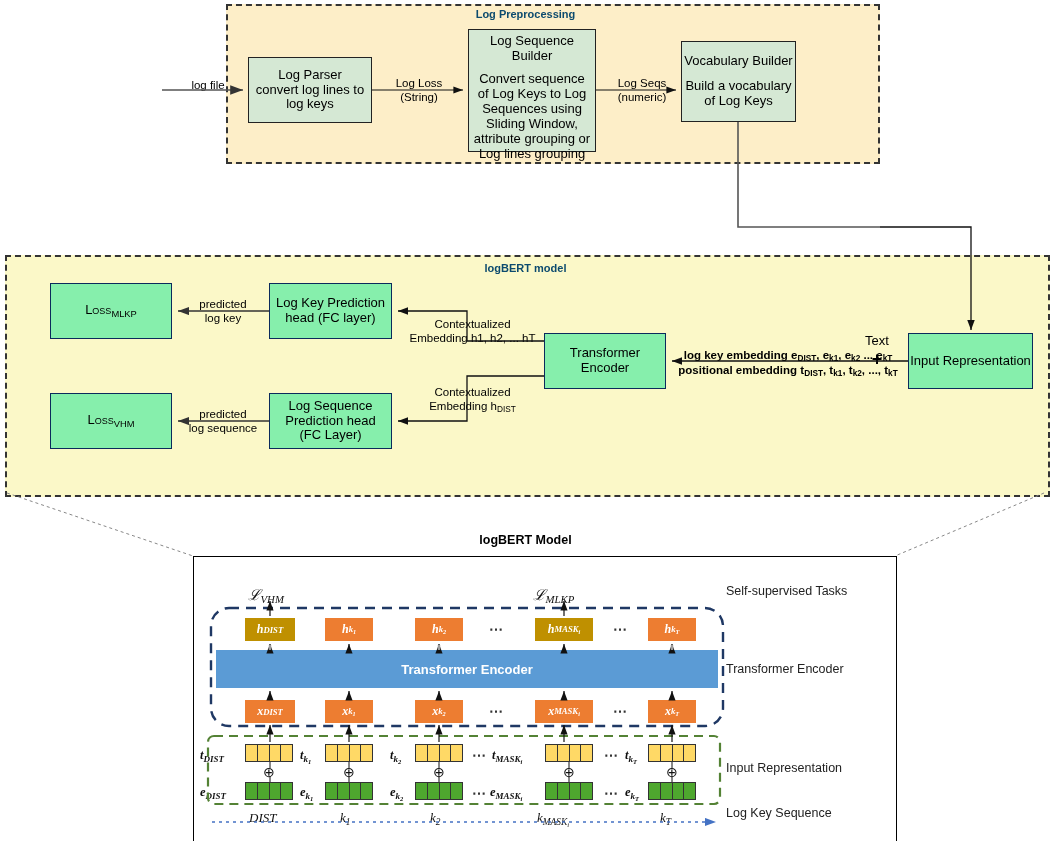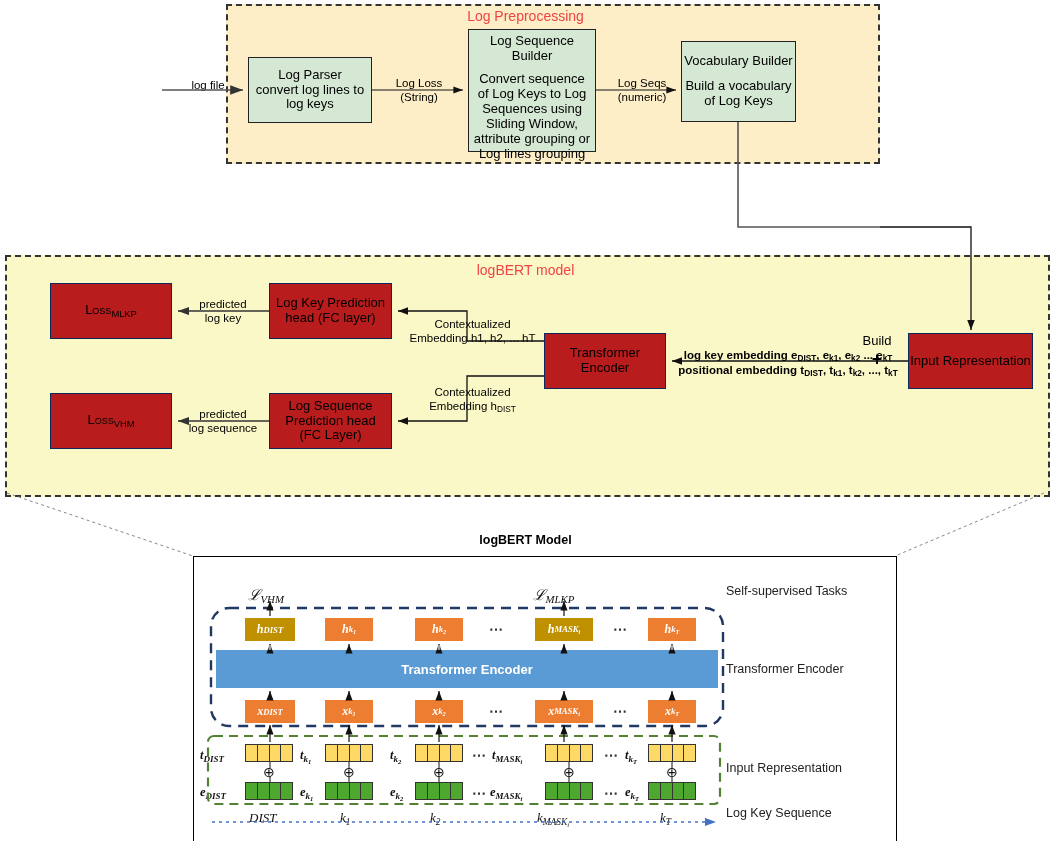--- a/index.html
+++ b/index.html
@@ -4,26 +4,26 @@
 <style>
   html,body{margin:0;padding:0;background:#ffffff;}
   body{width:1051px;height:841px;position:relative;font-family:"Liberation Sans",sans-serif;}
   #stage{position:relative;width:1051px;height:841px;overflow:hidden;}
   svg.layer{position:absolute;left:0;top:0;width:1051px;height:841px;overflow:visible;pointer-events:none;}
 
   
   .box{position:absolute;box-sizing:border-box;display:flex;align-items:center;justify-content:center;
        text-align:center;line-height:1.15;}
   .green-box{background:#d5e8d4;border:1px solid #222;color:#000;font-size:13px;}
-  .blue-box{background:#b91c1c;border:1px solid #0b2a5b;color:#000;font-size:13px;}
+  .blue-box{background:#86efac;border:1px solid #0b2a5b;color:#000;font-size:13px;}
 
   
   .region-pre{position:absolute;border:2px dashed #333;background:#fdeec8;}
   .region-bert{position:absolute;border:2px dashed #333;background:#fbf8c8;}
-  .region-title{position:absolute;font-size:14px;color:#ef4444;}
+  .region-title{position:absolute;font-size:11px;color:#0c4a6e;font-weight:bold;}
 
   
   .lbl{position:absolute;font-size:11.5px;color:#000;text-align:center;line-height:1.2;white-space:nowrap;}
   .lbl-b{font-weight:bold;}
 
   sub{font-size:0.72em;vertical-align:-0.28em;}
   .sc{font-variant:small-caps;}
 
   
   .detail-frame{position:absolute;border:1.5px solid #000;background:#fff;}
@@ -121,21 +121,21 @@
   <div class="lbl" style="left:405px;top:386px;width:135px;">
     <div>Contextualized</div>
     <div><span>Embedding h</span><sub>DIST</sub></div>
   </div>
 
   <div class="lbl lbl-b" style="left:673px;top:349px;width:230px;text-align:center;">
     <div>log key embedding e<sub>DIST</sub>, e<sub>k1</sub>, e<sub>k2</sub> ... e<sub>kT</sub></div>
     <div>positional embedding t<sub>DIST</sub>, t<sub>k1</sub>, t<sub>k2</sub>, ..., t<sub>kT</sub></div>
   </div>
 
-  <div class="lbl" style="left:857px;top:333px;width:40px;font-size:13px;">Build</div>
+  <div class="lbl" style="left:857px;top:333px;width:40px;font-size:13px;">Text</div>
   <div class="lbl lbl-b" style="left:866px;top:349px;width:22px;font-size:18px;">+</div>
 
   <div class="detail-title" style="left:0;top:533px;width:1051px;text-align:center;">logBERT Model</div>
   <div class="detail-frame" style="left:193px;top:556px;width:702px;height:284px;"></div>
 
   <div class="rowlabel" style="left:726px;top:584px;">Self-supervised Tasks</div>
   <div class="rowlabel" style="left:726px;top:662px;">Transformer Encoder</div>
   <div class="rowlabel" style="left:726px;top:761px;">Input Representation</div>
   <div class="rowlabel" style="left:726px;top:806px;">Log Key Sequence</div>
 

